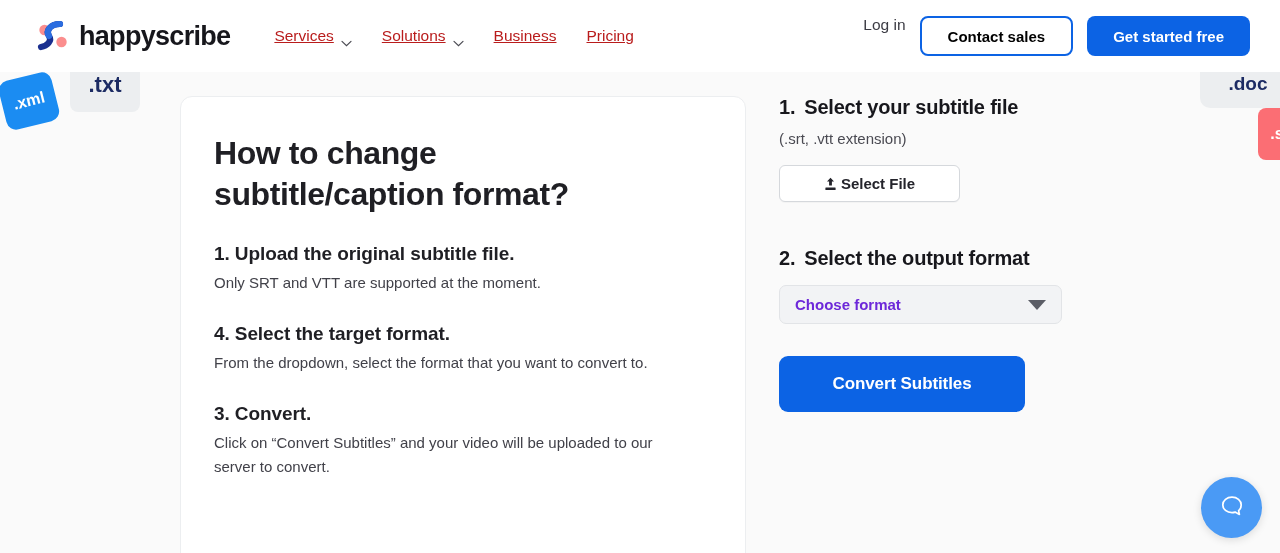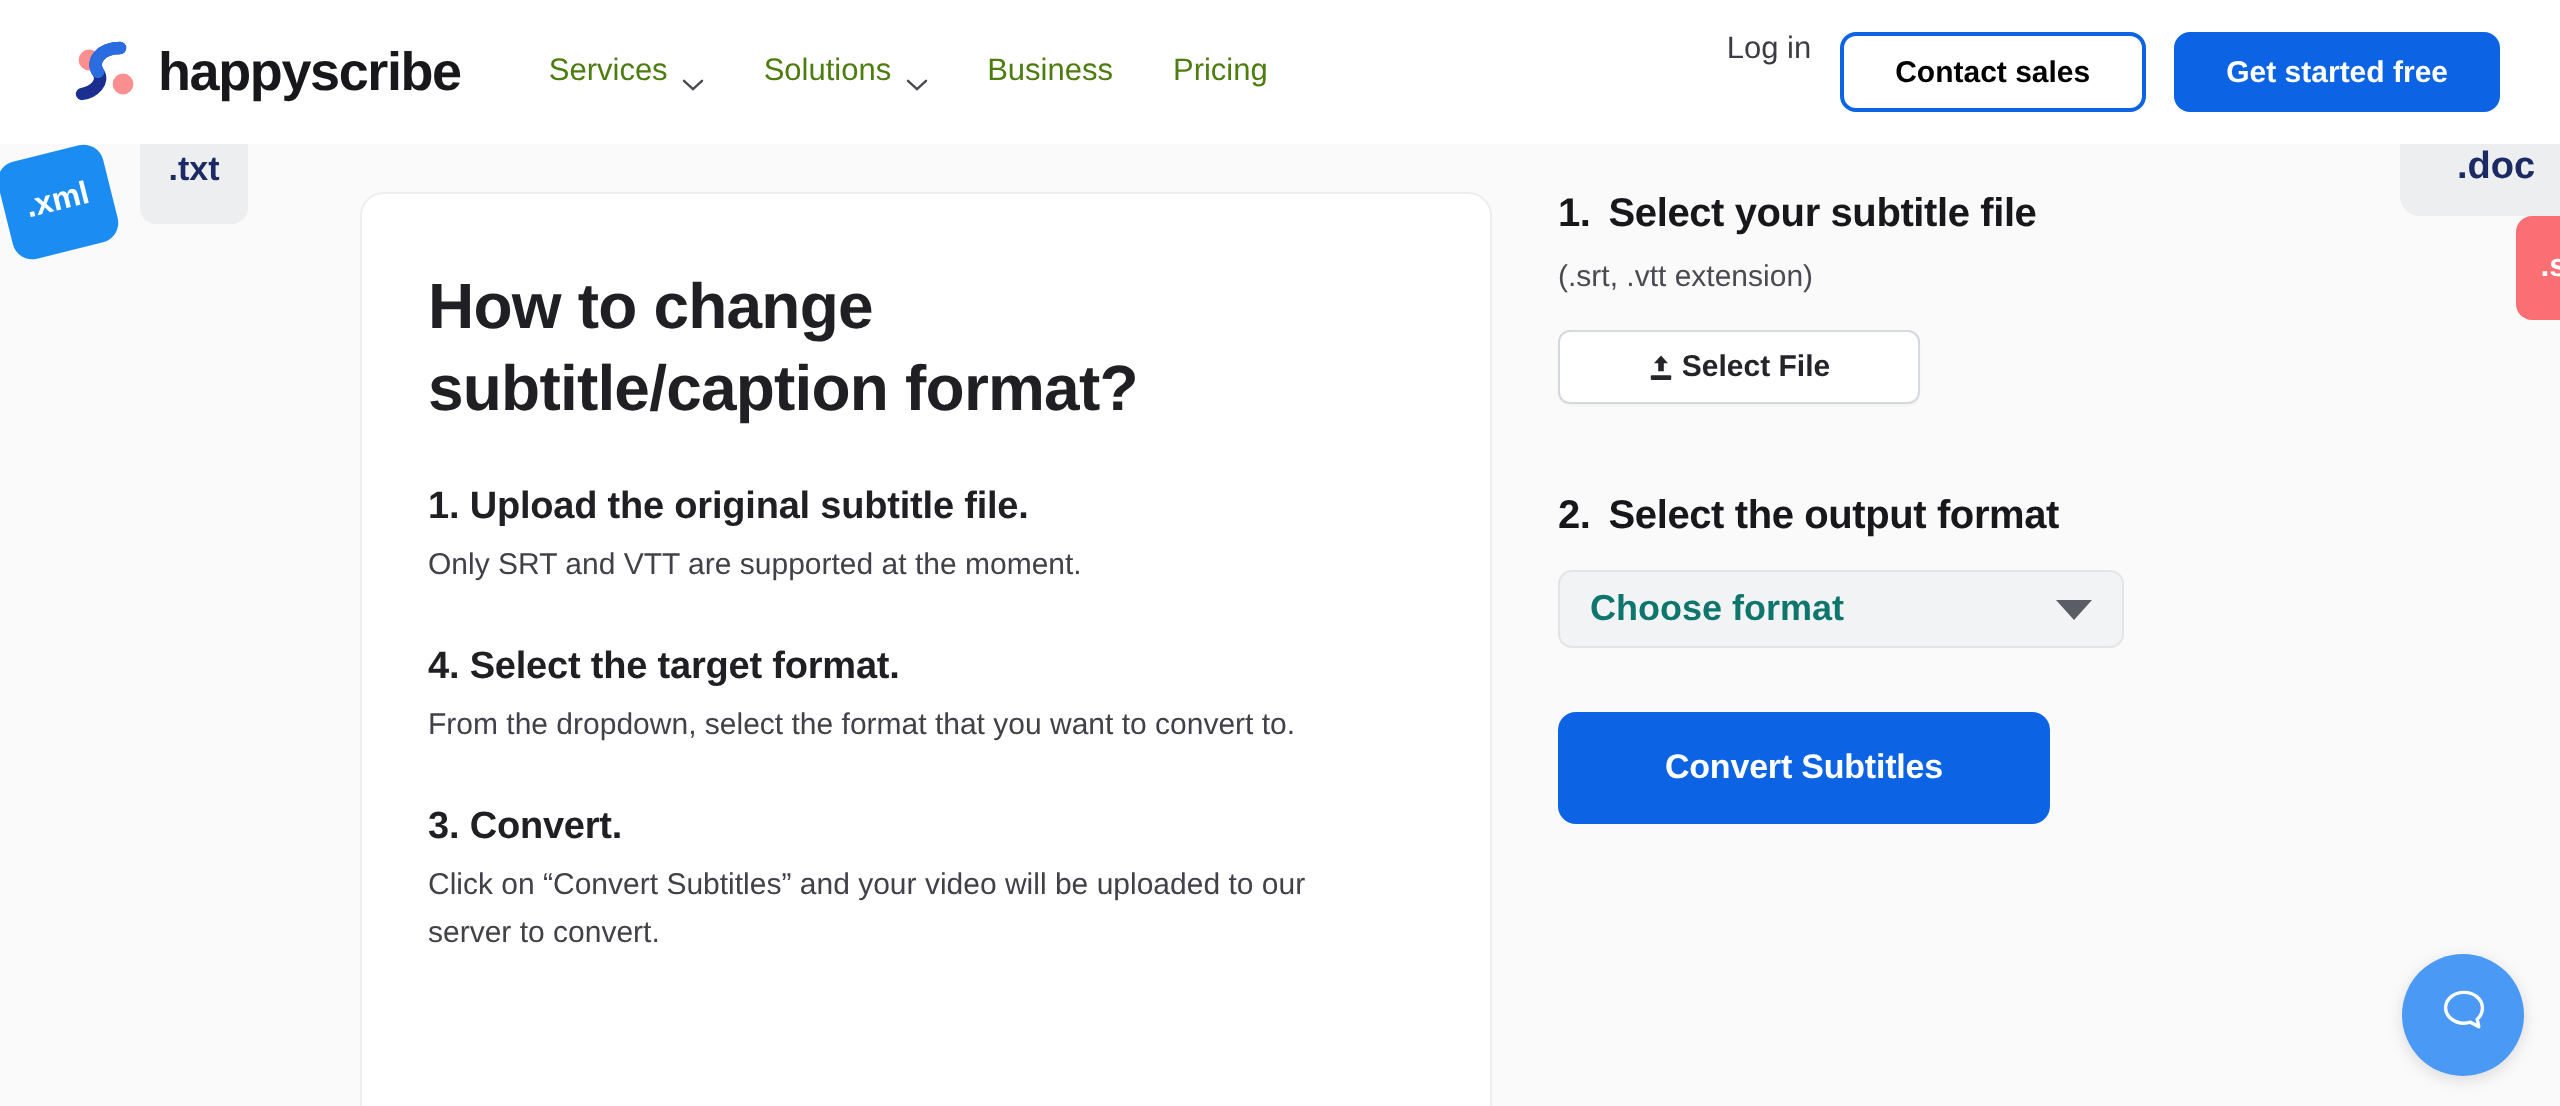--- a/index.html
+++ b/index.html
@@ -22,22 +22,23 @@
   .brand { display: flex; align-items: center; margin-left: 36px; }
   .brand-logo { width: 34px; height: 34px; flex: 0 0 34px; }
   .brand-name {
     font-size: 27px; font-weight: bold; color: #17171c;
     letter-spacing: -0.7px; margin-left: 9px;
   }
 
   .nav { display: flex; align-items: center; margin-left: 44px; gap: 30px; }
   .nav-item {
     display: flex; align-items: center; gap: 7px;
-    font-size: 15.5px; color: #4d7c0f; cursor: pointer;
+    font-size: 15.5px; color: #b91c1c; cursor: pointer;
     white-space: nowrap;
+    text-decoration: underline;
   }
   .chev { width: 11px; height: 7px; display: block; }
 
   .header-right {
     margin-left: auto; margin-right: 30px;
     display: flex; gap: 14px;
   }
   .login-link { font-size: 15.5px; color: #3c3c44; cursor: pointer; }
   .btn-outline {
     border: 2px solid #0c63e4; color: #000000; background: #fff;
@@ -62,23 +63,23 @@
   }
   .tile-xml {
     left: 2px; top: 76px;
     width: 54px; height: 50px;
     background: #1b8cf2; color: #ffffff;
     font-size: 16px;
     transform: rotate(-14deg);
   }
   .tile-txt {
     left: 70px; top: 58px;
-    width: 54px; height: 54px;
+    width: 70px; height: 54px;
     background: #eceef0; color: #1c2b63;
-    font-size: 17px;
+    font-size: 22px;
     border-radius: 8px;
   }
   .tile-grey-r {
     left: 1200px; top: 60px;
     width: 96px; height: 48px;
     background: #eceef0; color: #1c2b63;
     font-size: 19px;
     border-radius: 10px;
   }
   .tile-pink-r {
@@ -141,21 +142,21 @@
   .panel-2 { margin-top: 45px; }
   .select {
     margin-top: 15px;
     width: 283px; height: 39px;
     background: #f2f3f5;
     border: 1px solid #e2e4e7;
     border-radius: 7px;
     display: flex; align-items: center;
     padding: 0 15px; cursor: pointer;
   }
-  .select-text { font-size: 18px; font-weight: bold; color: #0f766e; text-align: center; }
+  .select-text { font-size: 15px; font-weight: bold; color: #6d28d9; text-align: center; }
   .caret { margin-left: auto; width: 0; height: 0;
     border-left: 9px solid transparent; border-right: 9px solid transparent;
     border-top: 10px solid #5b5d66; }
 
   .convert-btn {
     margin-top: 32px;
     width: 246px; height: 56px;
     background: #0c63e4; border: none; border-radius: 9px;
     color: #ffffff; font-size: 17px; font-weight: bold;
     cursor: pointer;

